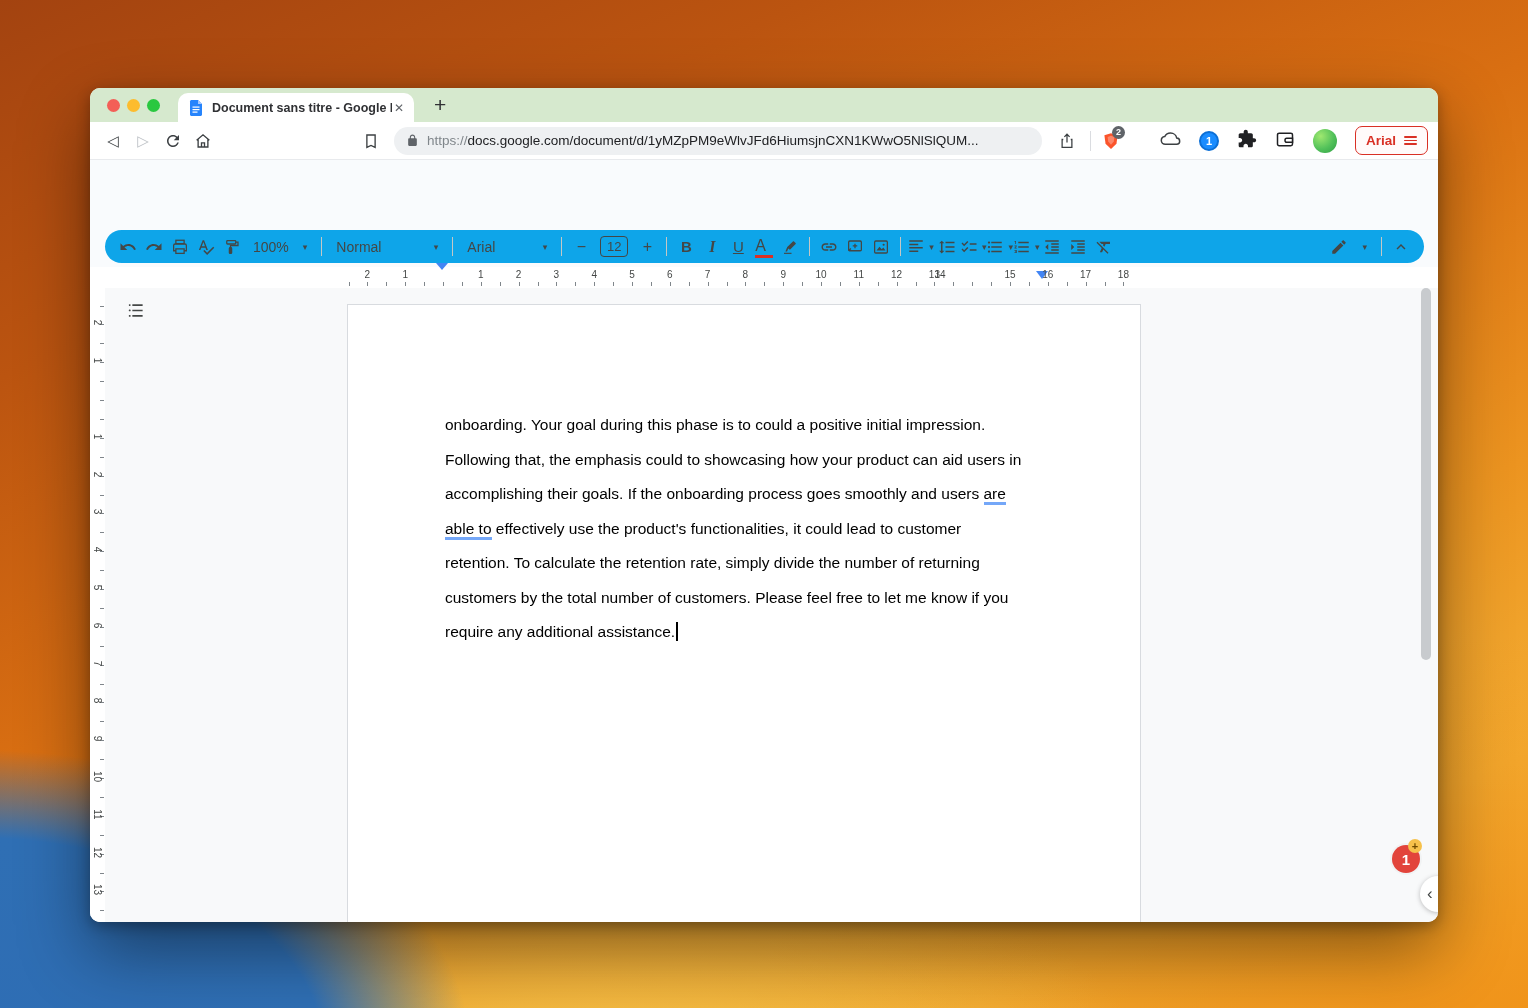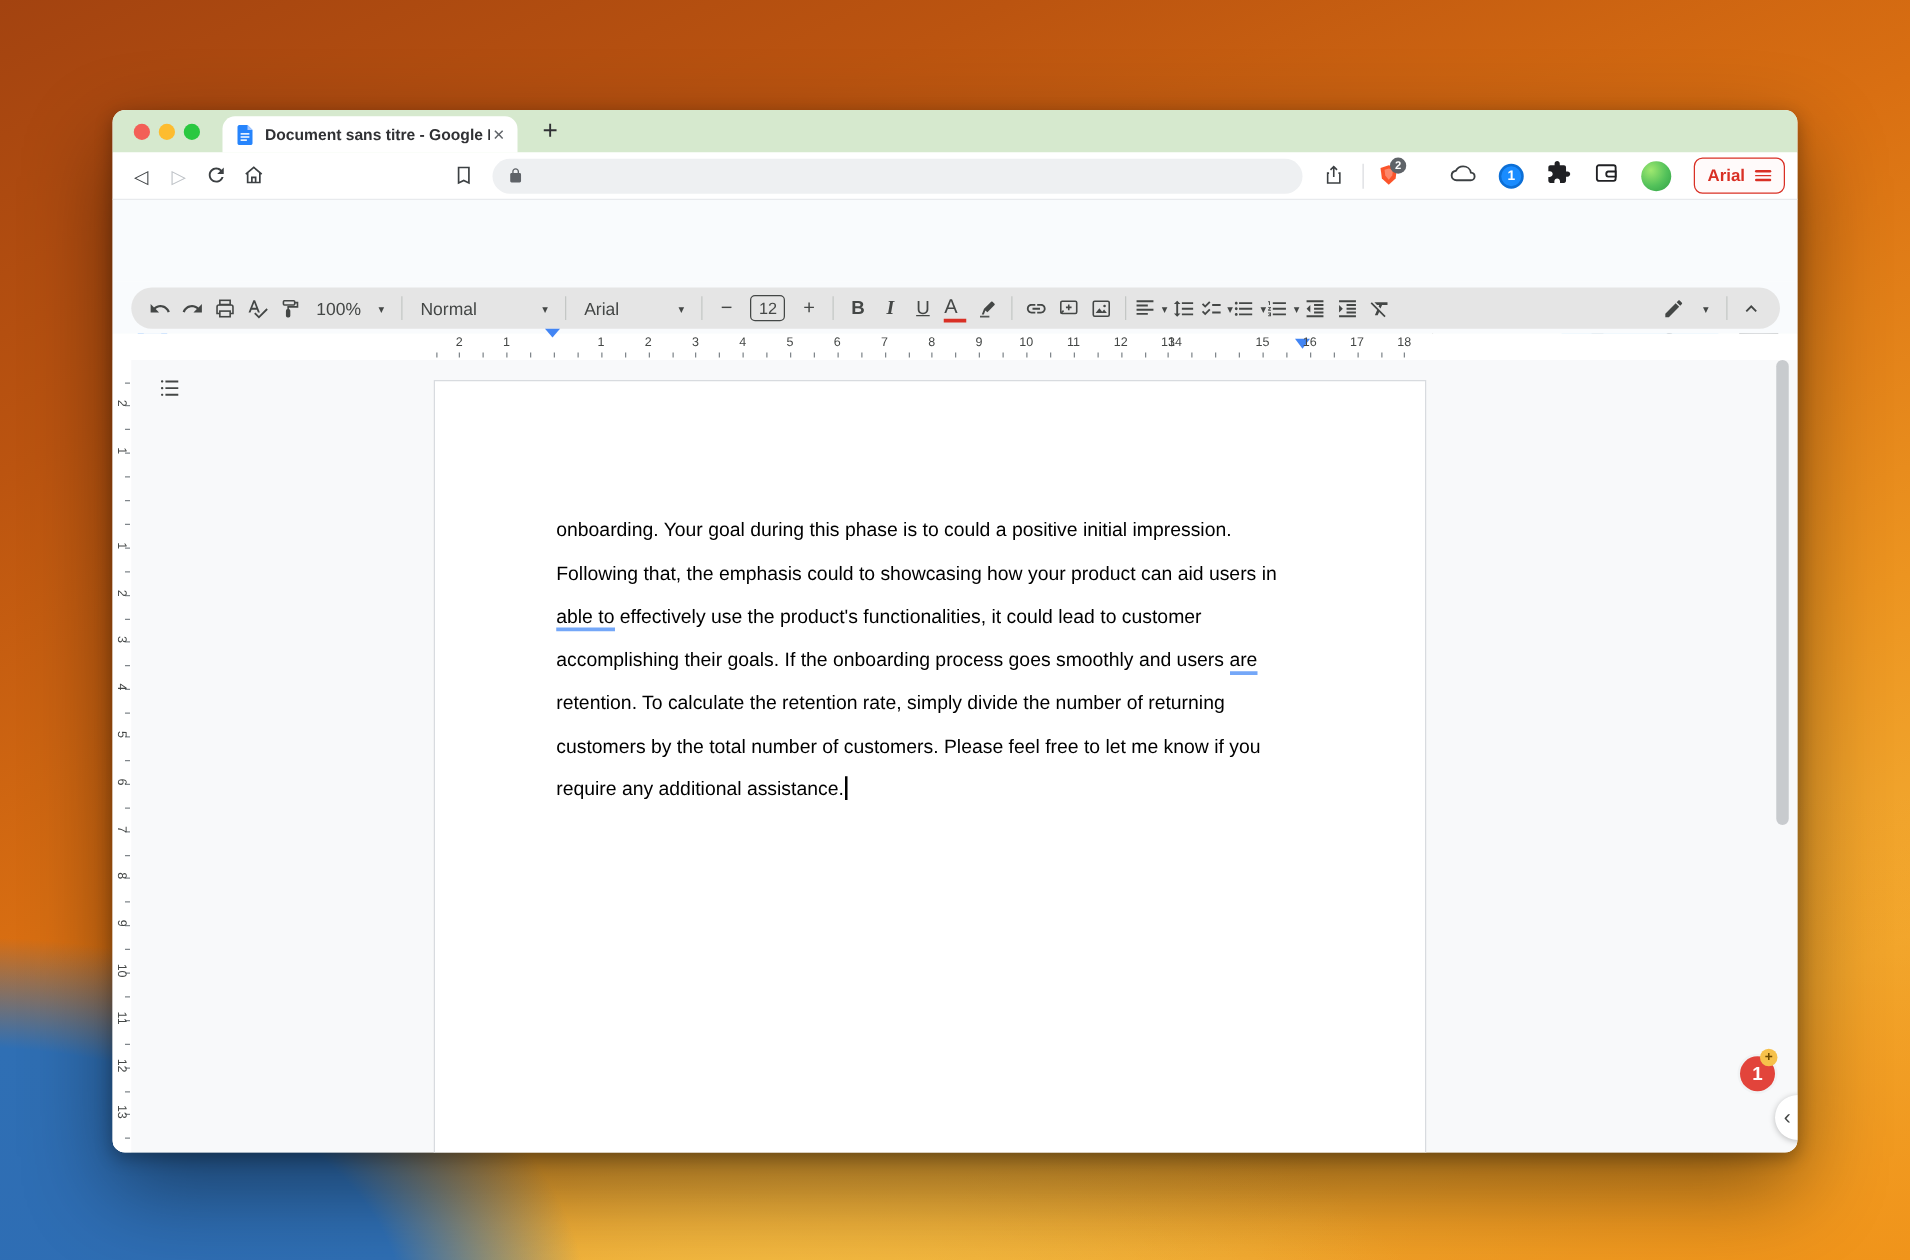--- a/index.html
+++ b/index.html
@@ -82,21 +82,21 @@
   .caret { font-size:9px; color:#444746; margin-left:4px; }
   .sharepill {
     display:flex; align-items:center; gap:9px; background:#c2e7ff; color:#001d35;
     height:40px; border-radius:20px; padding:0 22px; font-size:14.5px; font-weight:600; margin:0 14px 0 10px;
   }
   .avatar { width:34px; height:34px; border-radius:50%;
     background:radial-gradient(circle at 50% 32%, #9aa0a6 0%, #5c6167 38%, #2d3035 72%, #1c1e21 100%); }
   
   .toolrow { position:absolute; left:0; top:137px; right:0; height:42px; background:#f9fbfd; }
   .toolbar {
-    position:absolute; left:15px; top:5px; width:1319px; height:33px; background:#e5e5e5;
+    position:absolute; left:15px; top:5px; width:1319px; height:33px; background:#0ea5e9;
     border-radius:17px; display:flex; align-items:center; padding:0 10px;
   }
   .tb { height:26px; min-width:26px; border-radius:4px; display:flex; align-items:center; justify-content:center; color:#444746; }
   .tb svg { width:18px; height:18px; }
   .tbdiv { width:1px; height:19px; background:#c4c7c5; margin:0 6px; }
   .tb-letter { font-size:15px; font-weight:700; width:25px; }
   .tb-italic { font-style:italic; font-family:"Liberation Serif", serif; font-weight:600; font-size:16px;}
   .tb-under { text-decoration:underline; font-weight:500; }
   .tb-color { font-weight:500; border-bottom:3px solid #d93025; line-height:13px; height:19px; margin-top:4px; width:18px;}
   .tb-select { display:flex; align-items:center; gap:10px; font-size:14px; color:#444746; padding:0 8px; }
@@ -171,20 +171,21 @@
     <span class="nav-ic"><svg viewBox="0 0 24 24" fill="none" stroke="#3c4043" stroke-width="1.8">
           <path d="M3.5 11L12 3.8 20.5 11M5.5 9.5V20h13V9.5M10 20v-5.5h4V20"></path>
         </svg></span>
     <span class="nav-ic" style="margin-left:138px"><svg viewBox="0 0 24 24" fill="none" stroke="#3c4043" stroke-width="1.8">
           <path d="M6.5 4h11v16.5l-5.5-2.6-5.5 2.6z"></path>
         </svg></span>
     <div class="urlpill">
       <svg width="13" height="13" viewBox="0 0 24 24" fill="#5f6368">
           <path d="M18 8h-1V6c0-2.76-2.24-5-5-5S7 3.24 7 6v2H6c-1.1 0-2 .9-2 2v10c0 1.1.9 2 2 2h12c1.1 0 2-.9 2-2V10c0-1.1-.9-2-2-2zM9 6c0-1.66 1.34-3 3-3s3 1.34 3 3v2H9V6z"></path>
         </svg>
+      <span class="url"><span class="scheme">https://</span><span style="font-weight:500">docs.google.com/document/d/1yMZpPM9eWlvJFd6HiumsjnCXN1KWwO5NlSlQUM...</span></span>
     </div>
     <span class="nav-ic sharebtn"><svg viewBox="0 0 24 24" fill="none" stroke="#3c4043" stroke-width="1.7">
           <path d="M12 14V3M8.5 6.5L12 3l3.5 3.5M7 10H5.5v10.5h13V10H17"></path>
         </svg></span>
     <div class="navdiv"></div>
     <span class="nav-ic shield">
       <svg viewBox="0 0 24 24" fill="#fb542b">
           <path d="M12 1.5l8.8 2.9-1.5 11.4L12 22.5l-7.3-6.7L3.2 4.4 12 1.5z"></path>
           <path fill="#fff" d="M12 5l4.5 1.5-.8 6L12 17l-3.7-4.5-.8-6L12 5z" opacity=".3"></path>
         </svg>
@@ -534,22 +535,22 @@
         <span class="vnum" style="top: 603.4px;">13</span>
         <span class="vtick" style="top: 622.3px;"></span>
       </div>
     <span class="outline-ic"><svg width="19" height="19" viewBox="0 0 24 24" fill="#444746">
           <path d="M3.5 5.2c0-.66.54-1.2 1.2-1.2s1.2.54 1.2 1.2-.54 1.2-1.2 1.2-1.2-.54-1.2-1.2zm0 6.8c0-.66.54-1.2 1.2-1.2s1.2.54 1.2 1.2-.54 1.2-1.2 1.2-1.2-.54-1.2-1.2zm0 6.8c0-.66.54-1.2 1.2-1.2s1.2.54 1.2 1.2-.54 1.2-1.2 1.2-1.2-.54-1.2-1.2zM8 4.2h13v2H8v-2zm0 6.8h13v2H8v-2zm0 6.8h13v2H8v-2z"></path>
         </svg></span>
     <div class="page">
       <div class="doctext" id="doclines">
           <div class="doc-line"><span>onboarding. Your goal during this phase is to could a positive initial impression.</span></div>
           <div class="doc-line"><span>Following that, the emphasis could to showcasing how your product can aid users in</span></div>
+          <div class="doc-line"><span>accomplishing their goals. If the onboarding process goes smoothly and users </span><span class="suggest">are</span></div>
           <div class="doc-line"><span class="suggest">able to</span><span> effectively use the product's functionalities, it could lead to customer</span></div>
-          <div class="doc-line"><span>accomplishing their goals. If the onboarding process goes smoothly and users </span><span class="suggest">are</span></div>
           <div class="doc-line"><span>retention. To calculate the retention rate, simply divide the number of returning</span></div>
           <div class="doc-line"><span>customers by the total number of customers. Please feel free to let me know if you</span></div>
           <div class="doc-line"><span>require any additional assistance.</span><span class="caret-bar"></span></div>
         </div>
     </div>
     <div class="scrollbar"></div>
     <div class="one-badge">
       <span>1</span>
       <span class="one-plus">+</span>
     </div>

